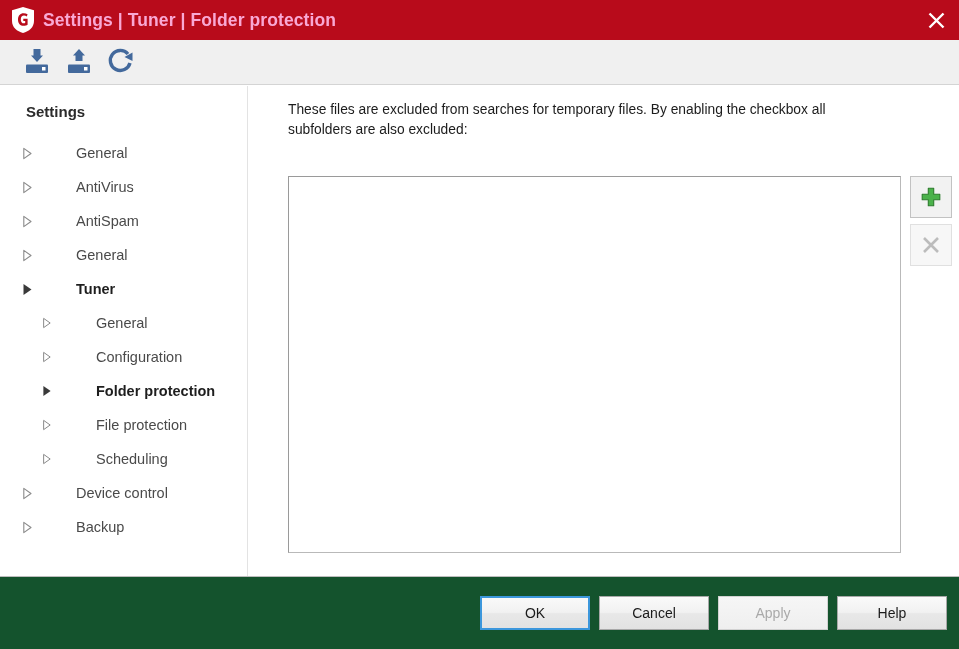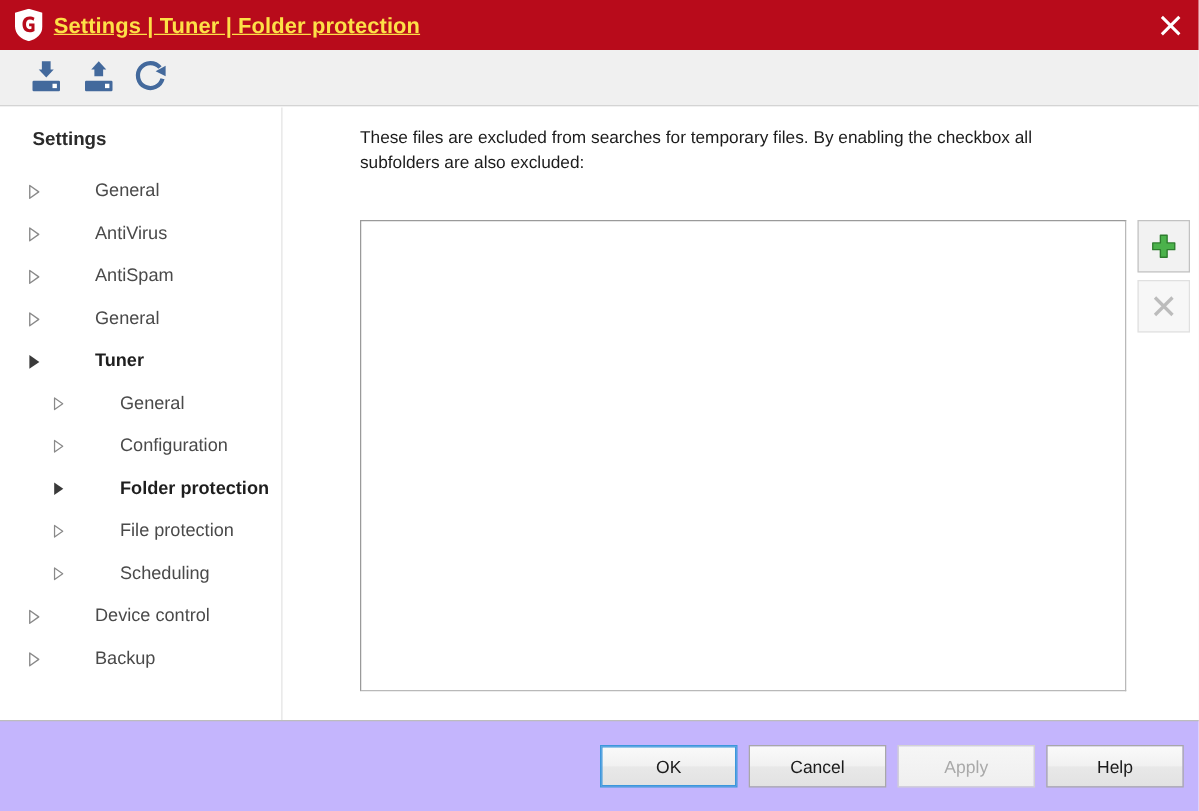--- a/index.html
+++ b/index.html
@@ -29,26 +29,25 @@
     background: #b80b1b;
     display: flex;
     align-items: center;
   }
   #titlebar .logo {
     width: 22px; height: 26px;
     margin-left: 12px; margin-right: 9px;
     flex: none;
   }
   #titlebar .title-text {
-    color: #fde047;
+    color: #f9a8d4;
     font-size: 17.5px;
     font-weight: bold;
     letter-spacing: 0.1px;
     white-space: nowrap;
-    text-decoration: underline;
   }
   #close-btn {
     position: absolute;
     right: 0; top: 0;
     width: 46px; height: 40px;
     display: flex;
     align-items: center;
     justify-content: center;
     cursor: pointer;
   }
@@ -79,21 +78,21 @@
   
   #content {
     position: absolute;
     left: 0; top: 86px;
     width: 959px; height: 490px;
     background: #ffffff;
   }
   #sidebar {
     position: absolute;
     left: 0; top: 0;
-    width: 226px; height: 490px;
+    width: 248px; height: 490px;
     background: #ffffff;
     border-right: 1px solid #e3e3e3;
     box-sizing: border-box;
   }
   #sidebar-title {
     position: absolute;
     left: 26px; top: 17px;
     font-size: 15px;
     font-weight: bold;
     color: #2b2b2b;
@@ -177,21 +176,21 @@
     border-color: #e0e0e0;
     cursor: default;
   }
   .sq-btn svg { display: block; }
 
   
   #footer {
     position: absolute;
     left: 0; top: 576px;
     width: 959px; height: 73px;
-    background: #c4b5fd;
+    background: #14532d;
     border-top: 1px solid #bdbdbd;
     box-sizing: border-box;
   }
   #footer-buttons {
     position: absolute;
     right: 12px; top: 19px;
     display: flex;
     gap: 9px;
   }
   .btn {

